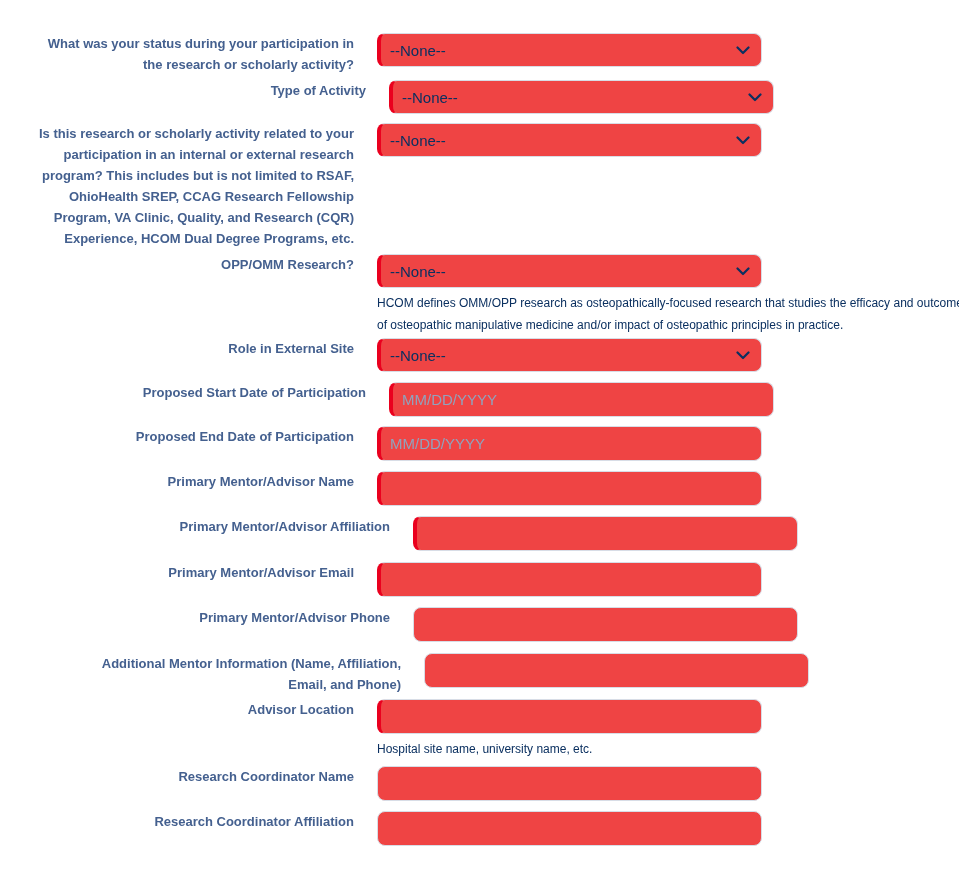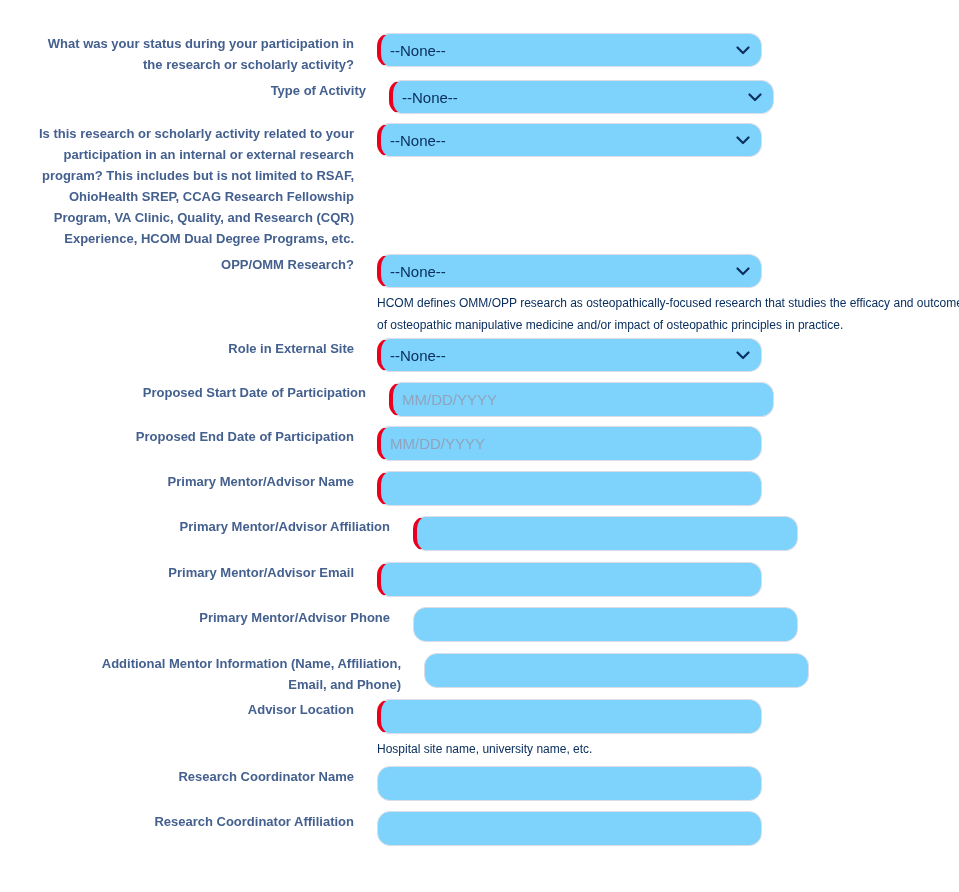--- a/index.html
+++ b/index.html
@@ -22,22 +22,22 @@
     color: #44608f;
     line-height: 21px;
     margin-left: 36px;
   }
   .field { margin-left: 23px; flex: 1; }
   .select-wrap { position: relative; width: 385px; }
   .box {
     width: 385px;
     height: 35px;
     border: 1px solid #d8dde6;
-    border-radius: 13px;
-    background: #7dd3fc;
+    border-radius: 8px;
+    background: #ef4444;
     font-family: "Liberation Sans", sans-serif;
     font-size: 15px;
     color: #0b3060;
     padding: 0 12px;
     outline: none;
     display: block;
   }
   select.box {
     height: 34px;
     -webkit-appearance: none;

